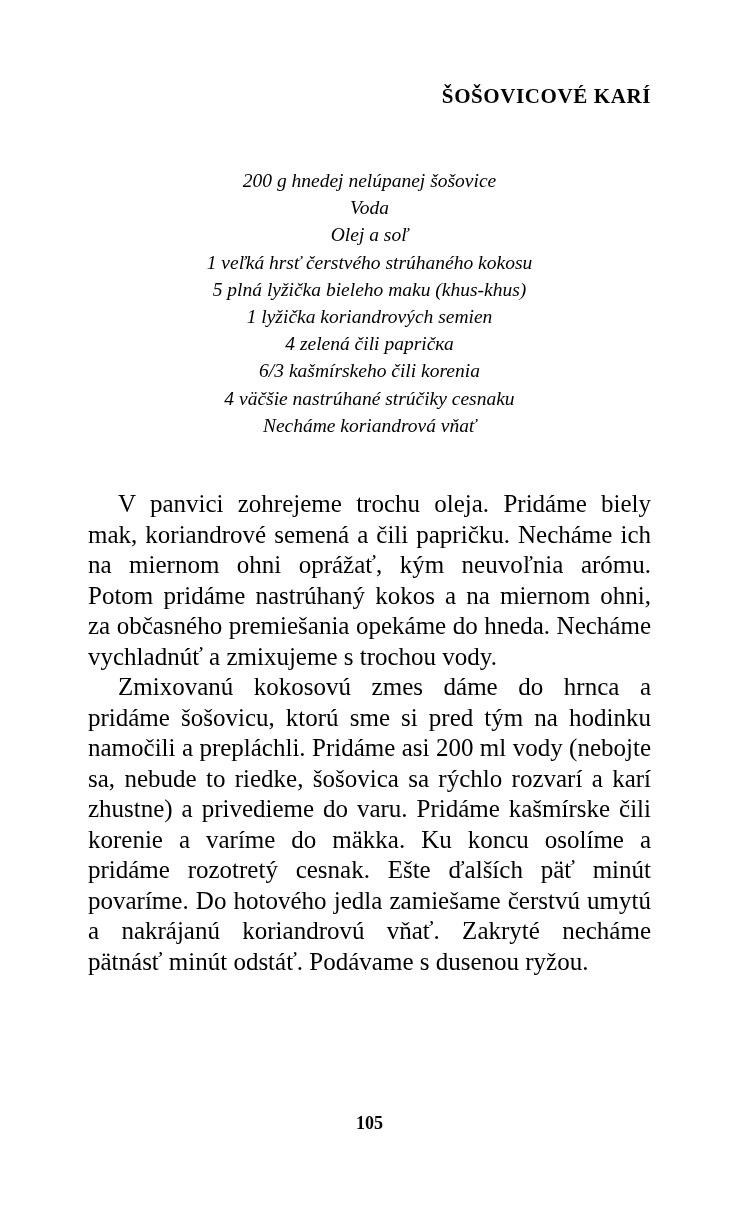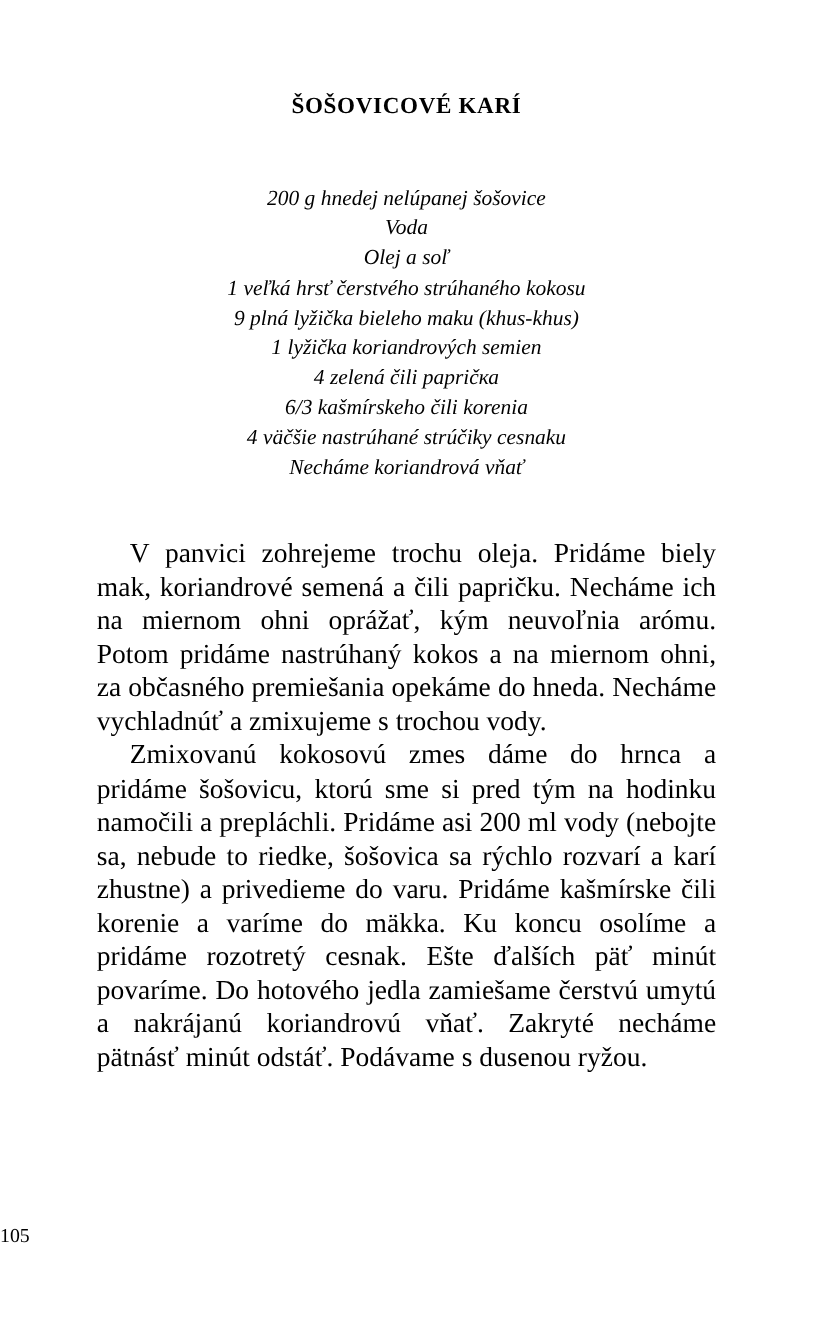--- a/index.html
+++ b/index.html
@@ -18,21 +18,21 @@
   .page {
     position: absolute;
     left: 0;
     top: 0;
     width: 739px;
     height: 1210px;
     box-sizing: border-box;
     padding: 0 88px;
   }
   .recipe-title {
-    text-align: center;
+    text-align: right;
     font-size: 21px;
     font-weight: bold;
     letter-spacing: 0.6px;
     margin: 0;
     padding-top: 84px;
   }
   .ingredients {
     margin: 16px;
     padding: 0;
     list-style: none;
@@ -55,37 +55,38 @@
     text-align: justify;
     text-indent: 30px;
     hyphens: auto;
     -webkit-hyphens: auto;
   }
   .page-number {
     position: absolute;
     left: 0;
     right: 0;
     top: 1113px;
-    text-align: left;
+    text-align: center;
     font-size: 18px;
+    font-weight: bold;
   }
 </style>
 </head>
 <body>
 
 <div class="page">
 
   <h1 class="recipe-title">ŠOŠOVICOVÉ KARÍ</h1>
 
   <ul class="ingredients">
     <li>200 g hnedej nelúpanej šošovice</li>
     <li>Voda</li>
     <li>Olej a soľ</li>
     <li>1 veľká hrsť čerstvého strúhaného kokosu</li>
-    <li>9 plná lyžička bieleho maku (khus-khus)</li>
+    <li>5 plná lyžička bieleho maku (khus-khus)</li>
     <li>1 lyžička koriandrových semien</li>
     <li>4 zelená čili papričка</li>
     <li>6/3 kašmírskeho čili korenia</li>
     <li>4 väčšie nastrúhané strúčiky cesnaku</li>
     <li>Necháme koriandrová vňať</li>
   </ul>
 
   <div class="body-text">
     <p>V panvici zohrejeme trochu oleja. Pridáme biely mak, koriandrové semená a čili papričku. Necháme ich na miernom ohni oprážať, kým neuvoľnia arómu. Potom pridáme nastrúhaný kokos a na miernom ohni, za občasného premiešania opekáme do hneda. Necháme vychladnúť a zmixujeme s trochou vody.</p>
     <p>Zmixovanú kokosovú zmes dáme do hrnca a pridáme šošovicu, ktorú sme si pred tým na hodinku namočili a prepláchli. Pridáme asi 200 ml vody (nebojte sa, nebude to riedke, šošovica sa rýchlo rozvarí a karí zhustne) a privedieme do varu. Pridáme kašmírske čili korenie a varíme do mäkka. Ku koncu osolíme a pridáme rozotretý cesnak. Ešte ďalších päť minút povaríme. Do hotového jedla zamiešame čerstvú umytú a nakrájanú koriandrovú vňať. Zakryté necháme pätnásť minút odstáť. Podávame s dusenou ryžou.</p>

